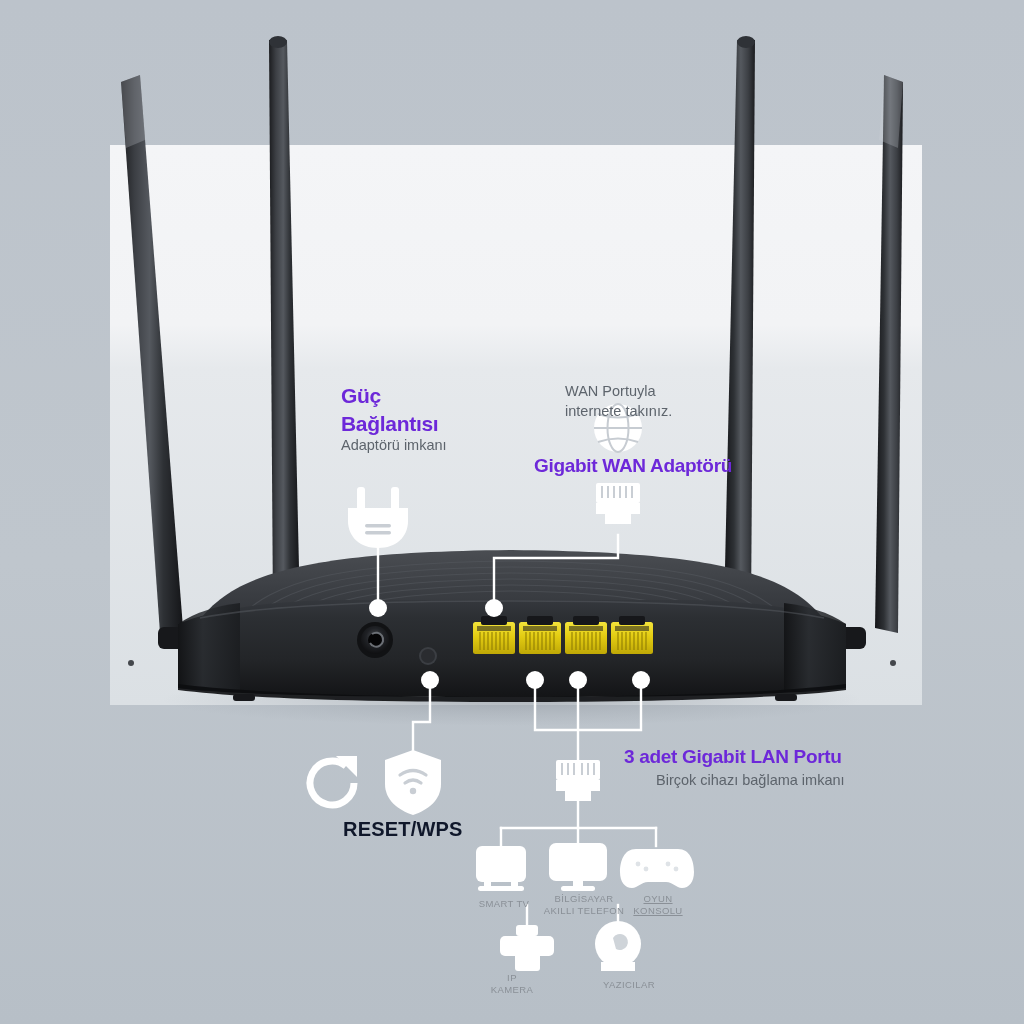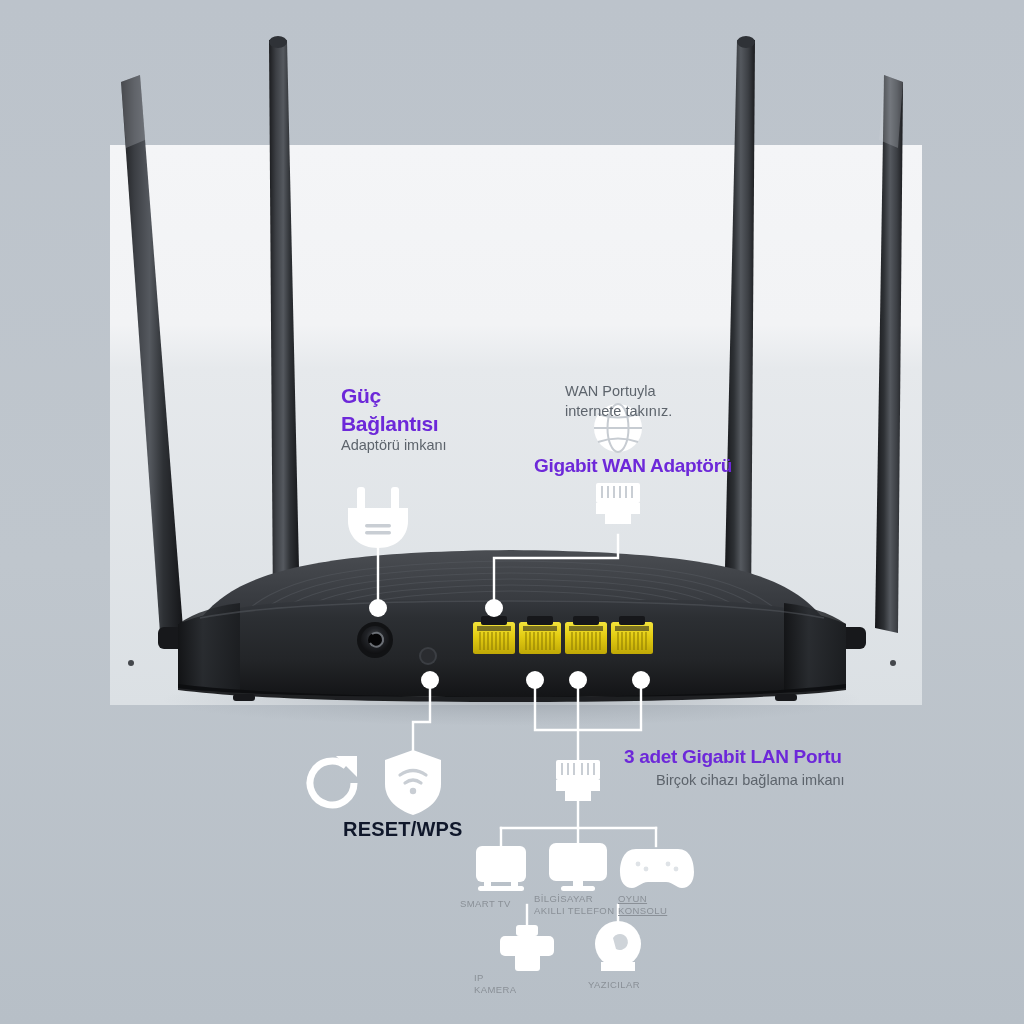--- a/index.html
+++ b/index.html
@@ -17,21 +17,21 @@
   .sub{color:#5d646c;}
 
   #t-guc{left:341px;top:382px;font-size:21px;line-height:28px;}
   #t-guc-sub{left:341px;top:437px;font-size:14.5px;}
   #t-wan-sub{left:565px;top:381px;font-size:14.5px;line-height:20px;text-align:left;width:115px;}
   #t-wan-hdr{left:534px;top:455px;font-size:19px;}
   #t-lan-hdr{left:624px;top:746px;font-size:19px;text-align:center;}
   #t-lan-sub{left:656px;top:772px;font-size:14.5px;}
   #t-reset{left:318px;top:818px;font-size:20px;font-weight:bold;color:#0f172a;letter-spacing:0.2px;margin-left:25px;}
 
-  .devlbl{position:absolute;font-size:9.5px;line-height:12px;color:#8a9097;text-align:left;letter-spacing:0.4px;}
+  .devlbl{position:absolute;font-size:9.5px;line-height:12px;color:#8a9097;text-align:center;letter-spacing:0.4px;}
   #t-smarttv{left:460px;top:898px;width:88px;}
   #t-phone{left:534px;top:893px;width:100px;}
   #t-console{left:618px;top:893px;width:80px;text-decoration:underline;}
   #t-ipcam{left:474px;top:972px;width:76px;}
   #t-printer{left:588px;top:979px;width:82px;}
 </style>
 </head>
 <body>
 
 <div id="stage">

